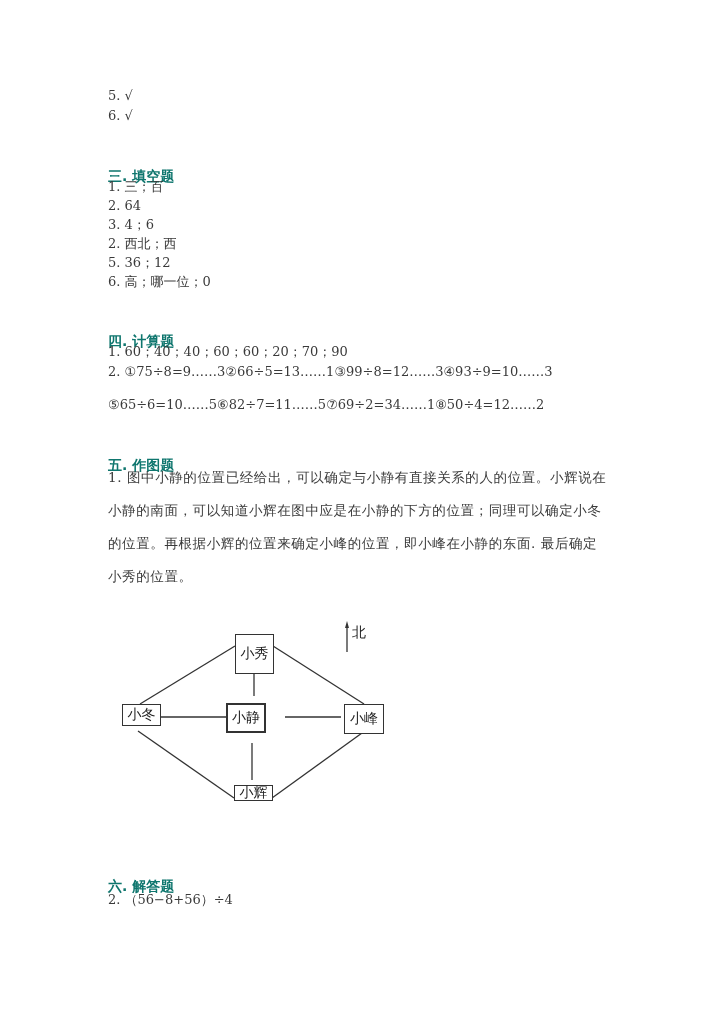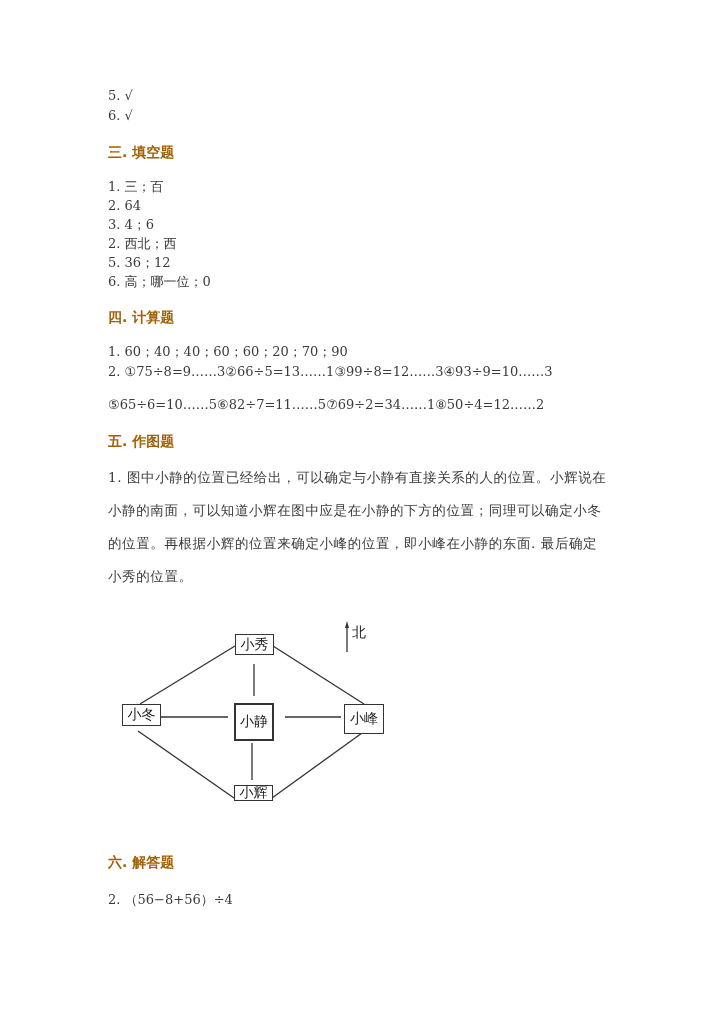--- a/index.html
+++ b/index.html
@@ -1,20 +1,20 @@
 <!DOCTYPE html>
 <html><head>
 <meta charset="utf-8">
 <style>
   html, body { margin: 0; padding: 0; background: #ffffff; }
   body { width: 720px; height: 1018px; position: relative; overflow: hidden;
          font-family: "DejaVu Serif", "Liberation Serif", serif; color: #333333; }
   .line { position: absolute; left: 108px; font-size: 13px; line-height: 18px; white-space: nowrap; color: #3a3a3a; }
   .heading { position: absolute; left: 108px; font-size: 14px; font-weight: bold; line-height: 20px;
-             font-family: "DejaVu Sans", "Liberation Sans", sans-serif; color: #a16207; }
+             font-family: "DejaVu Sans", "Liberation Sans", sans-serif; color: #0f766e; margin-top: 24px; }
   .para { position: absolute; left: 108px; width: 500px; font-size: 13.5px; line-height: 33px; color: #3a3a3a; letter-spacing: 0.6px; }
   .diagram { position: absolute; left: 0; top: 0; width: 720px; height: 1018px; }
   .node { position: absolute; border: 1.5px solid #333; background: #fff; font-size: 14px;
           display: flex; align-items: center; justify-content: center; box-sizing: border-box; color: #222; }
   .north-label { position: absolute; font-size: 14px; color: #222; }
 </style>
 </head>
 <body>
 
 <div class="line" style="top:87px">5. √</div>
@@ -54,21 +54,21 @@
 
       <line x1="153" y1="717" x2="228" y2="717"></line>
 
       <line x1="285" y1="717" x2="341" y2="717"></line>
 
       <line x1="347" y1="652" x2="347" y2="625"></line>
       <polygon points="345,628 349,628 347,621" fill="#333" stroke="none"></polygon>
     </g>
   </svg>
   <div class="north-label" style="left:352px;top:624px">北</div>
-  <div class="node" style="left:235px;top:634px;width:39px;height:21px">小秀</div>
+  <div class="node" style="left:235px;top:634px;width:39px;height:40px">小秀</div>
   <div class="node" style="left:122px;top:704px;width:39px;height:22px">小冬</div>
-  <div class="node" style="left:234px;top:703px;width:40px;height:38px;border-width:2px">小静</div>
+  <div class="node" style="left:226px;top:703px;width:40px;height:30px;border-width:2px">小静</div>
   <div class="node" style="left:344px;top:704px;width:40px;height:30px">小峰</div>
   <div class="node" style="left:234px;top:785px;width:39px;height:16px">小辉</div>
 </div>
 
 <div class="heading" style="top:852px">六. 解答题</div>
 <div class="line" style="top:891px">2. （56−8+56）÷4</div>
 
 </body></html>

